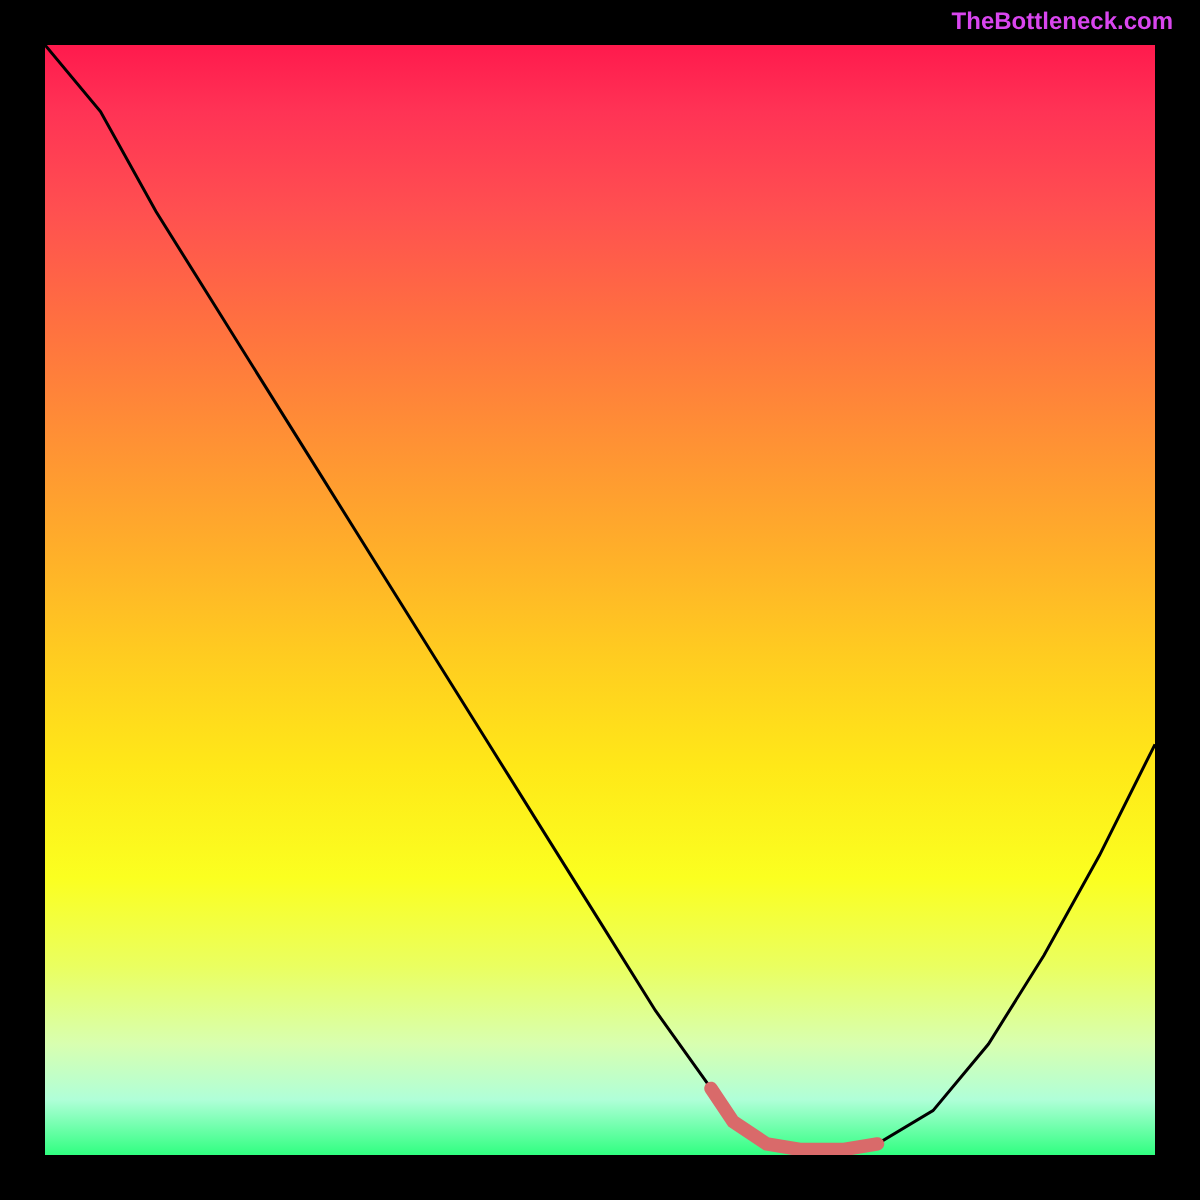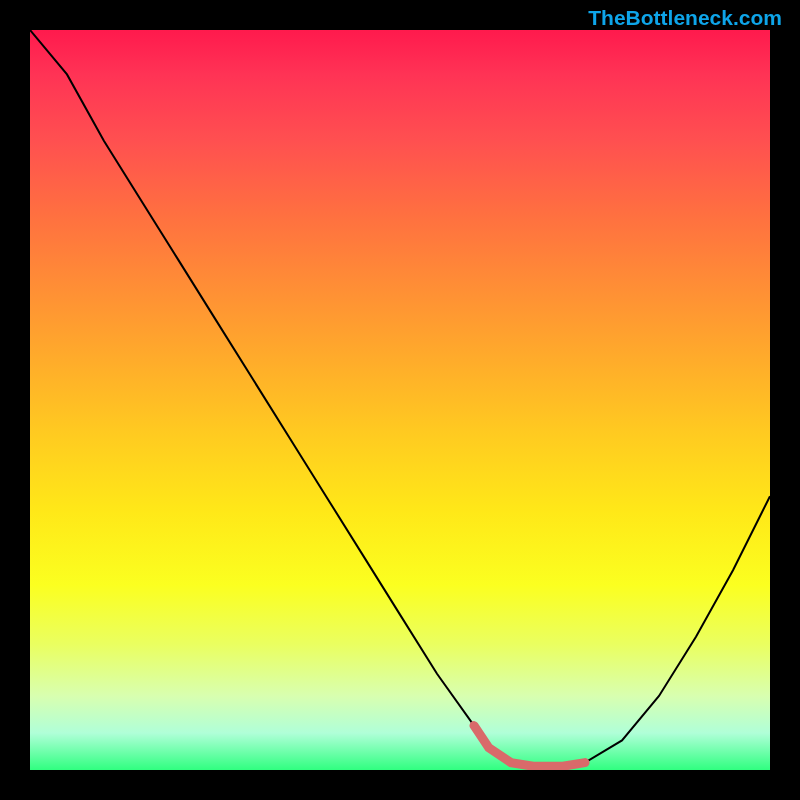--- a/index.html
+++ b/index.html
@@ -7,22 +7,22 @@
       width: 800px;
       height: 800px;
       background: #000;
       position: relative;
       font-family: Arial, sans-serif;
     }
     .watermark {
       position: absolute;
       top: 6px;
       right: 18px;
-      color: #0ea5e9;
-      font-size: 21px;
+      color: #d946ef;
+      font-size: 16px;
       font-weight: bold;
       z-index: 10;
     }
     .plot-area {
       position: absolute;
       top: 30px;
       left: 30px;
       width: 740px;
       height: 740px;
       background: linear-gradient(to bottom,

